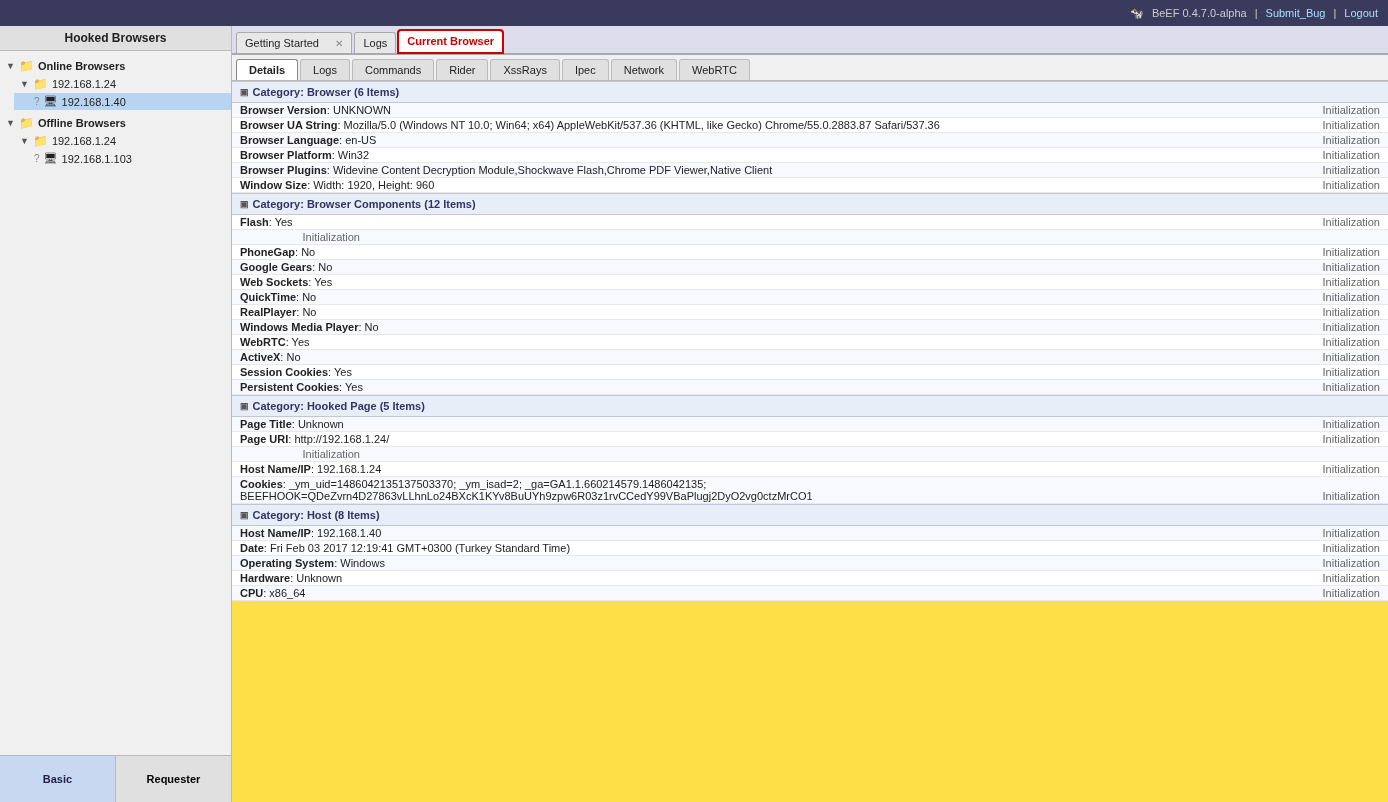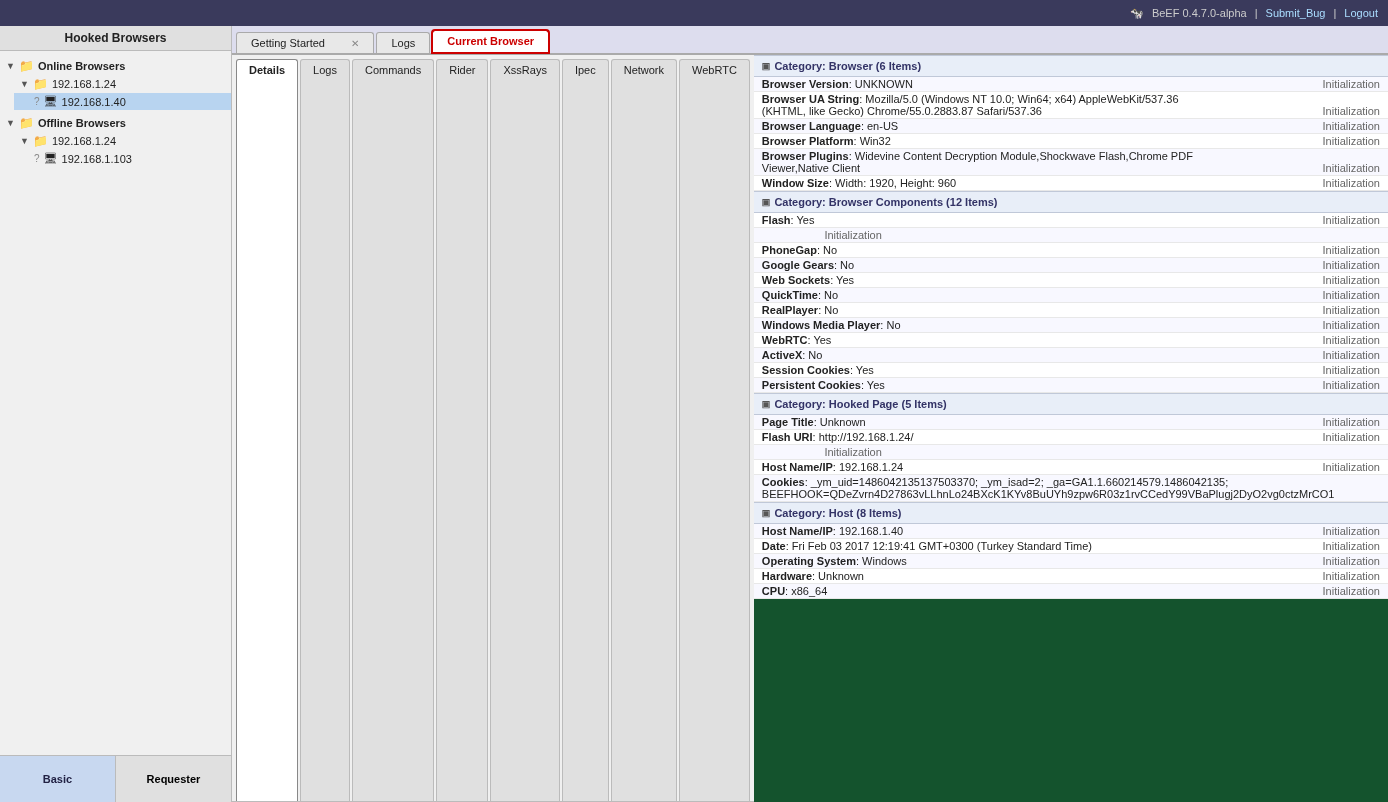--- a/index.html
+++ b/index.html
@@ -107,24 +107,24 @@
       padding-top: 4px;
       padding-left: 4px;
       gap: 2px;
     }
     .tab {
       display: flex;
       align-items: flex-end;
       background: #e8e8e8;
       border: 1px solid #aaa;
       border-bottom: none;
-      padding: 4px 14px;
-      cursor: pointer;
-      font-size: 11px;
-      gap: 22px;
+      padding: 4px 8px;
+      cursor: pointer;
+      font-size: 11px;
+      gap: 12px;
       border-radius: 3px 3px 0 0;
     }
     .tab.active-tab {
       background: #fff;
       border-color: #cc0000;
       border-bottom: 2px solid #fff;
       color: #cc0000;
       font-weight: bold;
       outline: 2px solid #cc0000;
       outline-offset: -1px;
@@ -133,22 +133,22 @@
       font-size: 10px;
       color: #888;
       margin-left: 4px;
       cursor: pointer;
     }
 
     
     #content-area {
       flex: 1;
       display: flex;
-      flex-direction: row;
-      background: #14532d;
+      flex-direction: column;
+      background: #fde047;
       overflow: hidden;
     }
     #inner-tab-bar {
       display: flex;
       background: #f0f0f0;
       border-bottom: 1px solid #bbb;
       padding: 4px 4px 0 4px;
       gap: 2px;
     }
     .inner-tab {
@@ -373,21 +373,21 @@
           <div class="detail-row">
       <span class="detail-key"><strong>Persistent Cookies</strong>: Yes</span>
       <span class="detail-val">Initialization</span>
     </div>
           <div class="category-header"><span class="cat-triangle">▣</span> Category: Hooked Page (5 Items)</div>
           <div class="detail-row">
       <span class="detail-key"><strong>Page Title</strong>: Unknown</span>
       <span class="detail-val">Initialization</span>
     </div>
           <div class="detail-row">
-      <span class="detail-key"><strong>Flash URI</strong>: http://192.168.1.24/</span>
+      <span class="detail-key"><strong>Page URI</strong>: http://192.168.1.24/</span>
       <span class="detail-val">Initialization</span>
     </div>
           <div class="detail-row">
       <span class="detail-val">Initialization</span>
     </div>
           <div class="detail-row">
       <span class="detail-key"><strong>Host Name/IP</strong>: 192.168.1.24</span>
       <span class="detail-val">Initialization</span>
     </div>
           <div class="detail-row">

